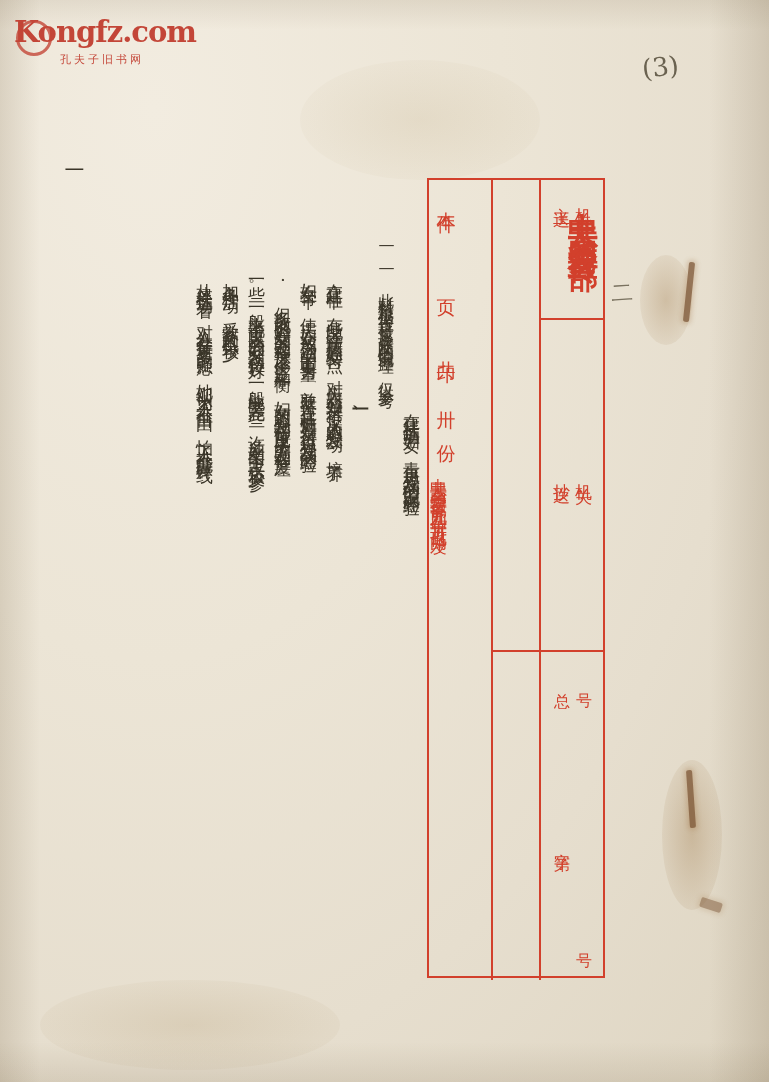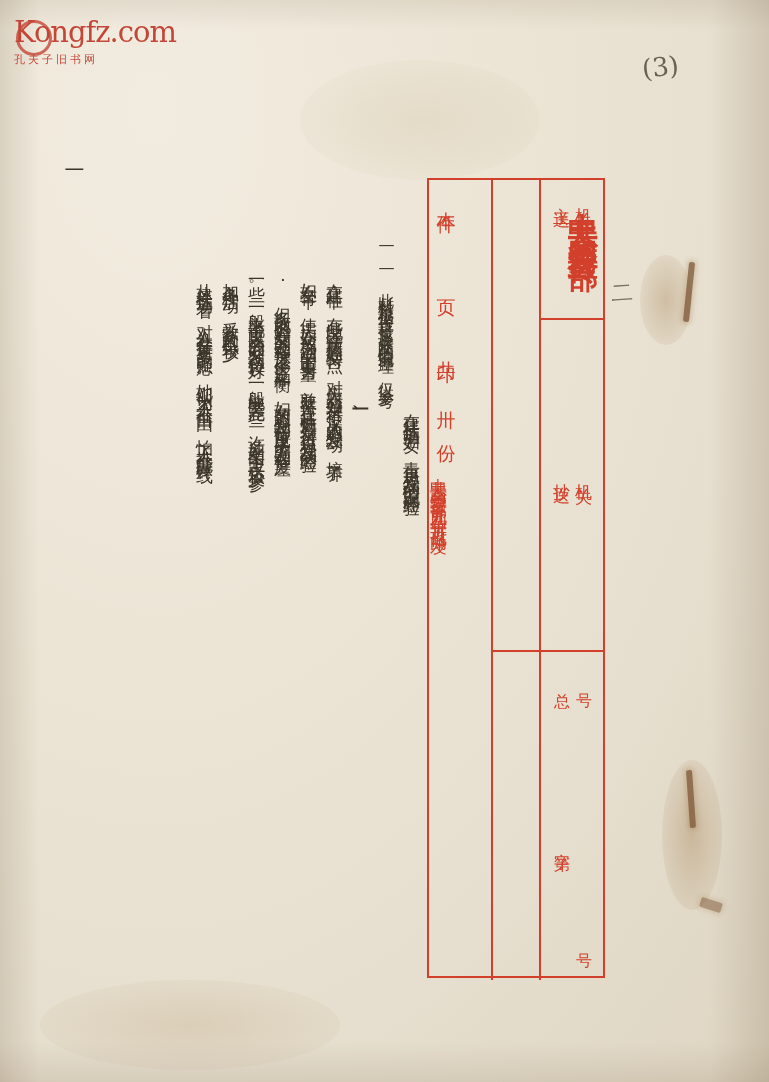--- a/index.html
+++ b/index.html
@@ -44,32 +44,33 @@
   #watermark {
     position: absolute;
     left: 14px;
     top: 18px;
     width: 176px;
     height: 58px;
     opacity: 0.92;
   }
   #watermark .wm-main {
     font-family: "DejaVu Serif", serif;
-    font-weight: normal;
+    font-weight: bold;
     font-size: 29px;
     letter-spacing: -1px;
     color: #c0392b;
     line-height: 1;
     white-space: nowrap;
   }
   #watermark .wm-sub {
     margin-top: 5px;
     font-size: 11px;
     color: #c0392b;
     letter-spacing: 3px;
+    text-align: center;
     font-family: "DejaVu Sans", sans-serif;
   }
   #watermark .wm-ring {
     position: absolute;
     left: 2px;
     top: 2px;
     width: 30px;
     height: 30px;
     border: 3px solid #c0392b;
     border-radius: 50%;

